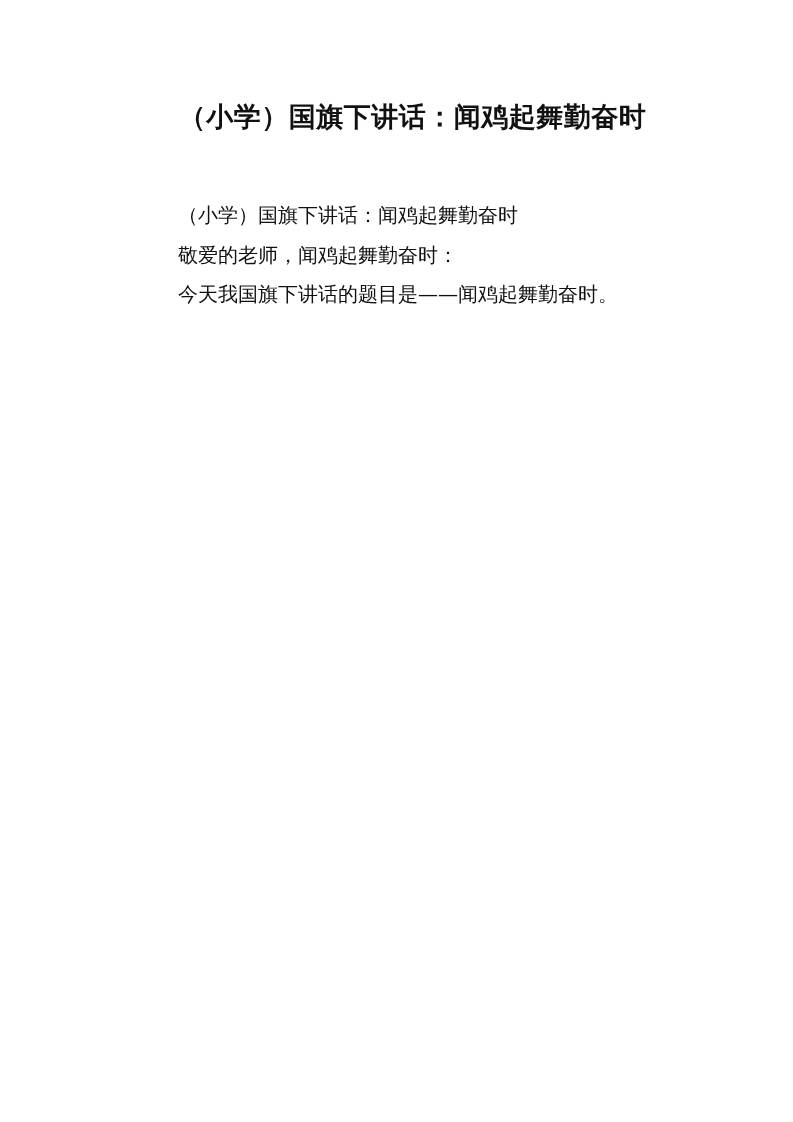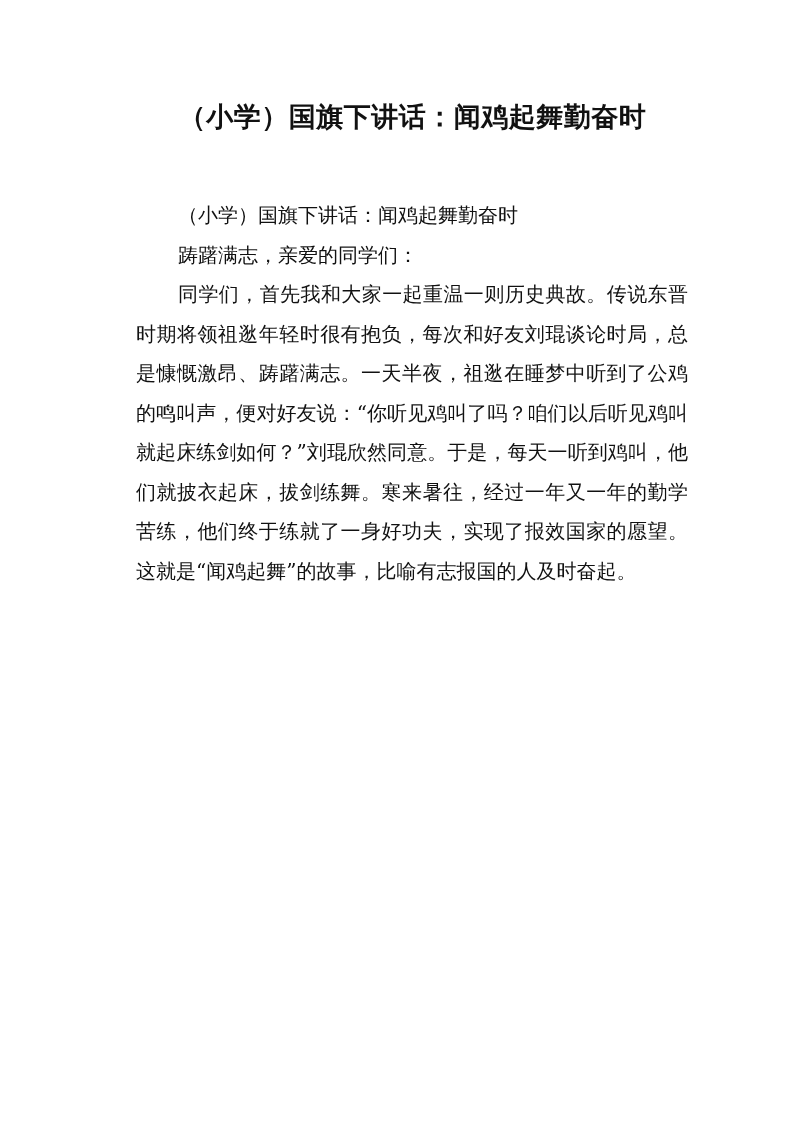--- a/index.html
+++ b/index.html
@@ -49,16 +49,16 @@
   }
 </style>
 </head>
 <body>
 
 <div class="page">
   <h1 class="doc-title">（小学）国旗下讲话：闻鸡起舞勤奋时</h1>
 
   <div class="body">
     <p>（小学）国旗下讲话：闻鸡起舞勤奋时</p>
-    <p>踌躇满志，亲爱的同学们：</p>
-    <p>同学们，首先我和大家一起重温一则历史典故。传说东晋时期将领祖逖年轻时很有抱负，每次和好友刘琨谈论时局，总是慷慨激昂、踌躇满志。一天半夜，祖逖在睡梦中听到了公鸡的鸣叫声，便对好友说：“你听见鸡叫了吗？咱们以后听见鸡叫就起床练剑如何？”刘琨欣然同意。于是，每天一听到鸡叫，他们就披衣起床，拔剑练舞。寒来暑往，经过一年又一年的勤学苦练，他们终于练就了一身好功夫，实现了报效国家的愿望。这就是“闻鸡起舞”的故事，比喻有志报国的人及时奋起。</p>
+    <p>敬爱的老师，闻鸡起舞勤奋时：</p>
+    <p>今天我国旗下讲话的题目是——闻鸡起舞勤奋时。</p>
   </div>
 </div>
 
 </body></html>

